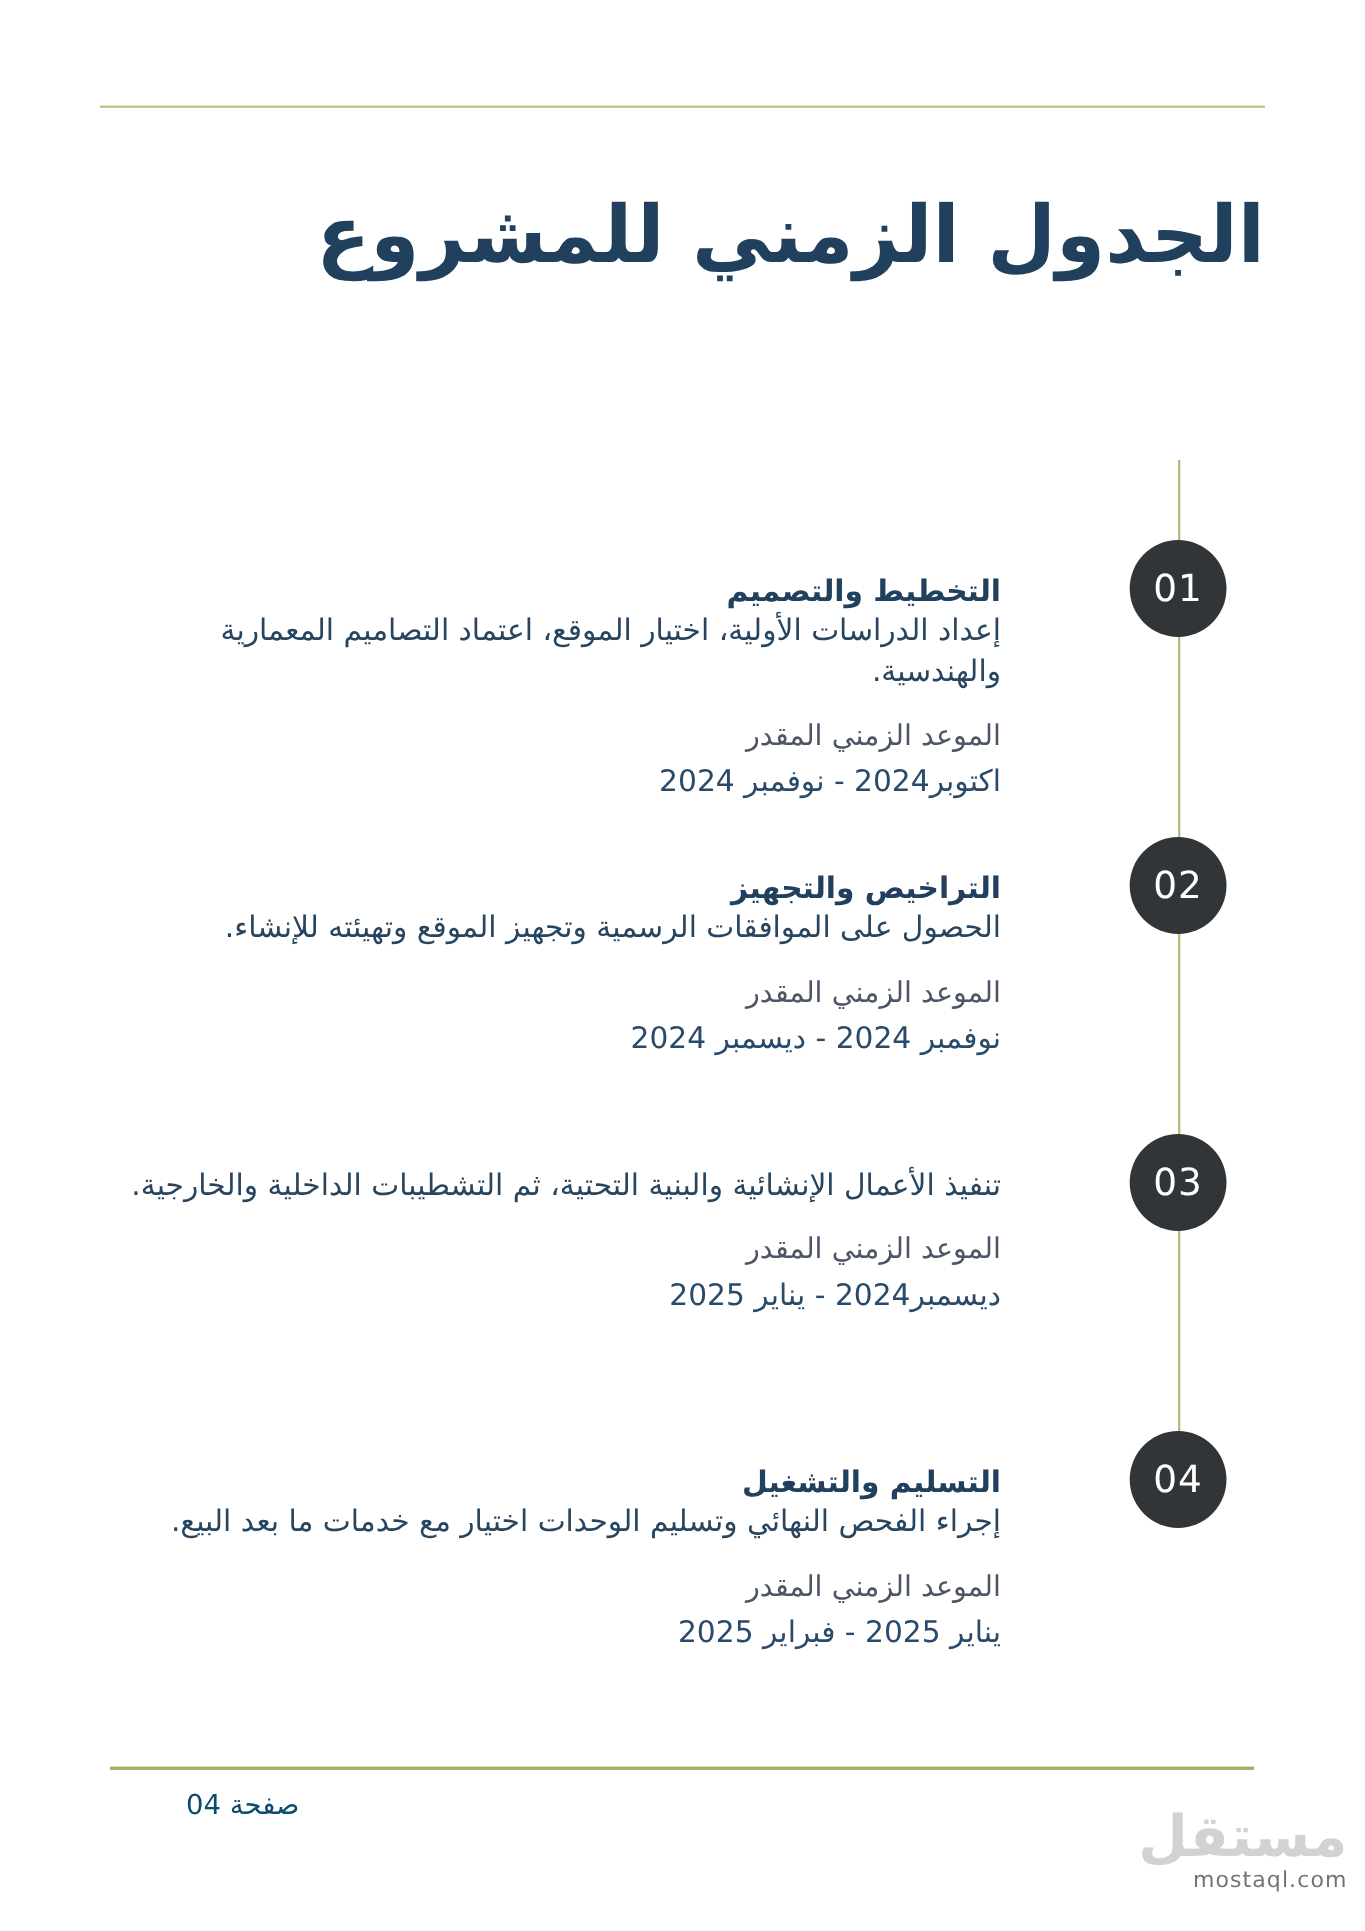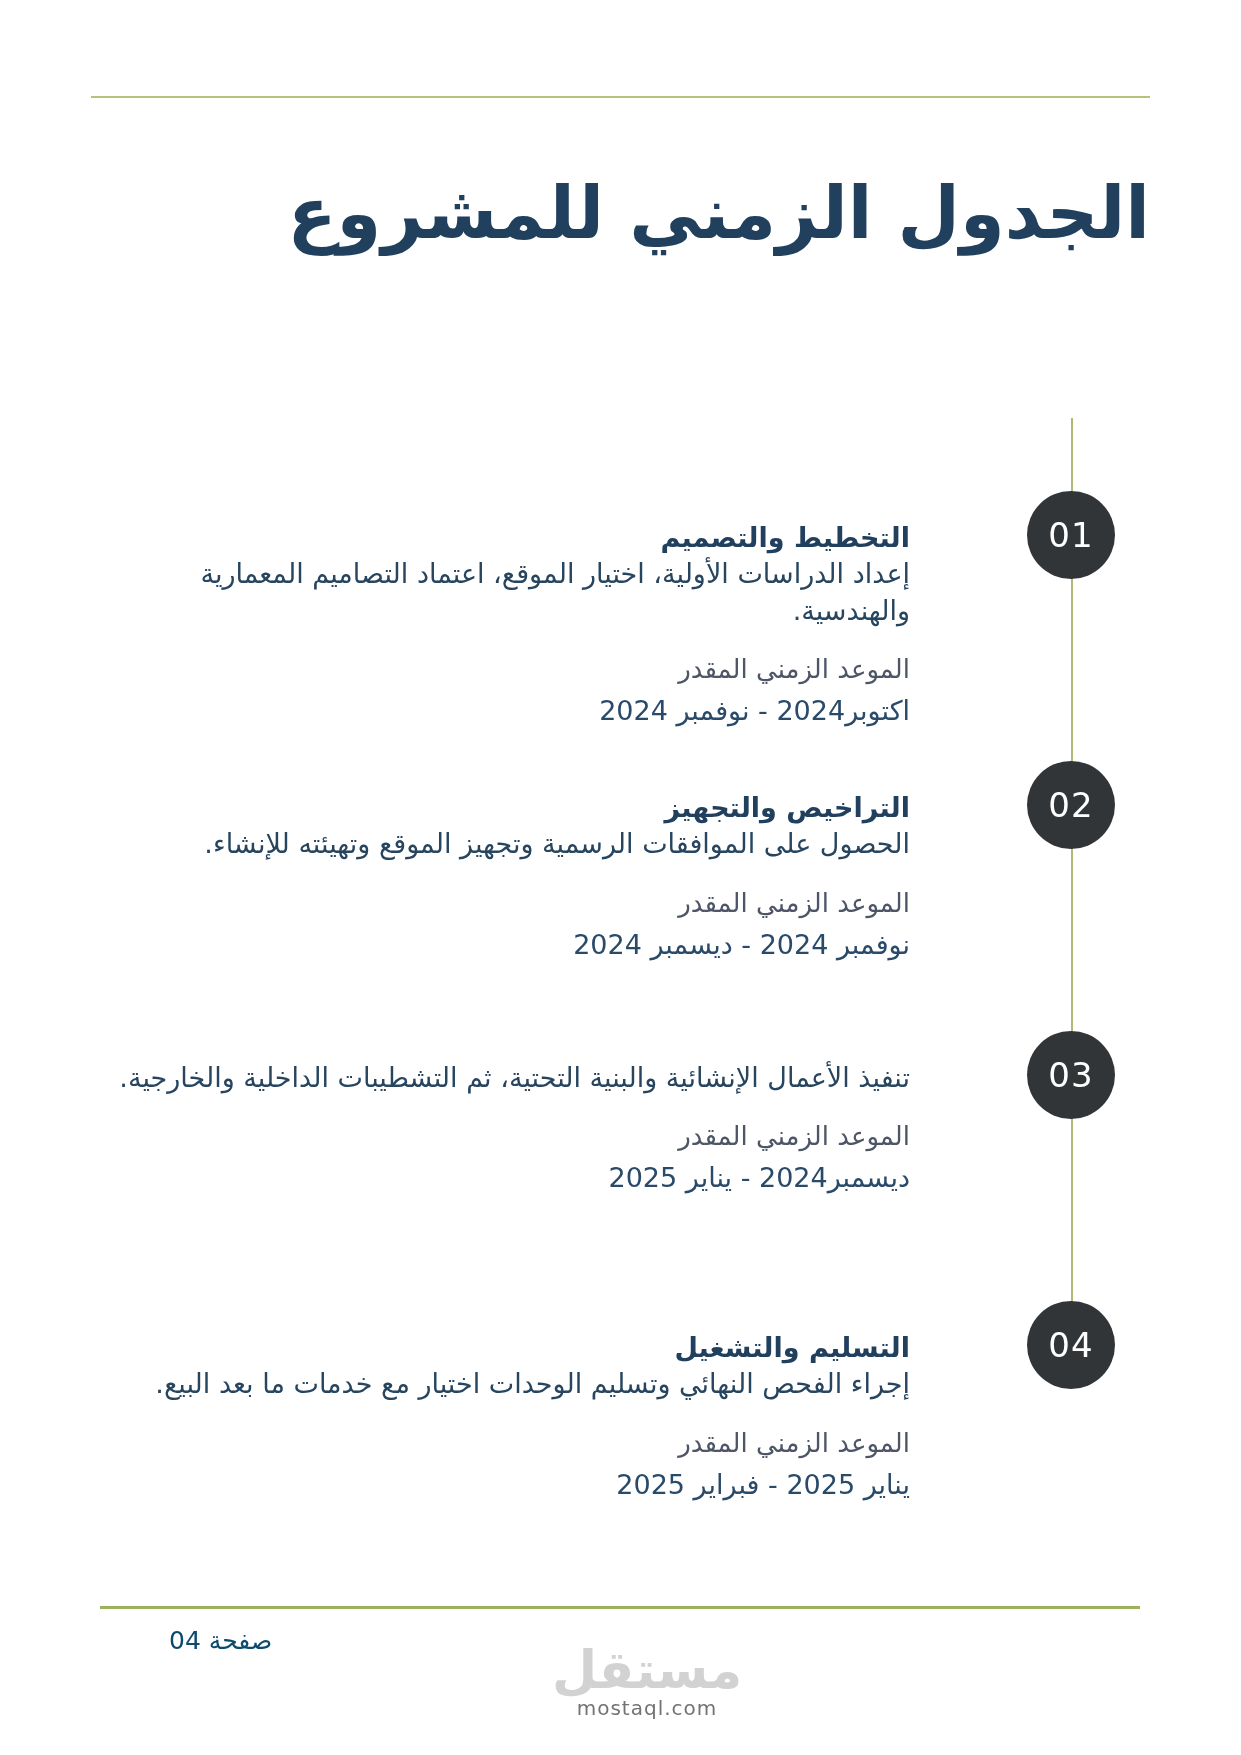--- a/index.html
+++ b/index.html
@@ -95,21 +95,21 @@
     background:#9db25c;
   }
   .footer-page {
     position:absolute; top:1626px; left:100px;
     font-size:25px; font-weight:500;
     color:#0c4a6e;
     direction:rtl;
   }
   .watermark {
     position:absolute; top:1644px; left:0; right:16px;
-    text-align:center;
+    text-align:right;
     pointer-events:none;
   }
   .watermark-logo {
     font-size:52px; font-weight:700;
     color:#d2d2d2;
     line-height:1.0;
   }
   .watermark-site {
     font-size:20px; font-weight:400;
     color:#737373;

